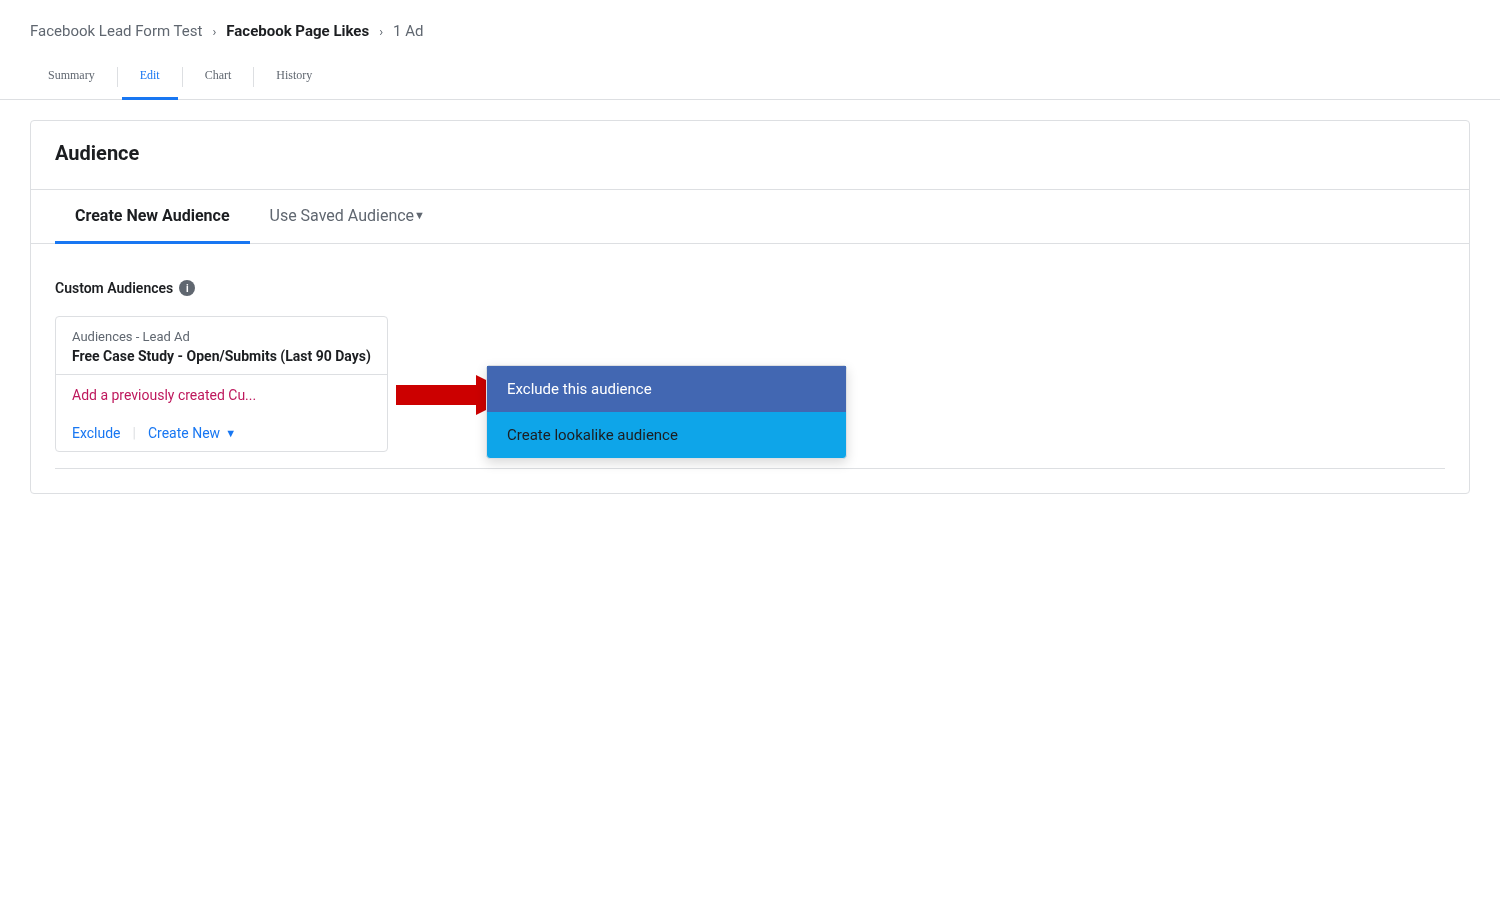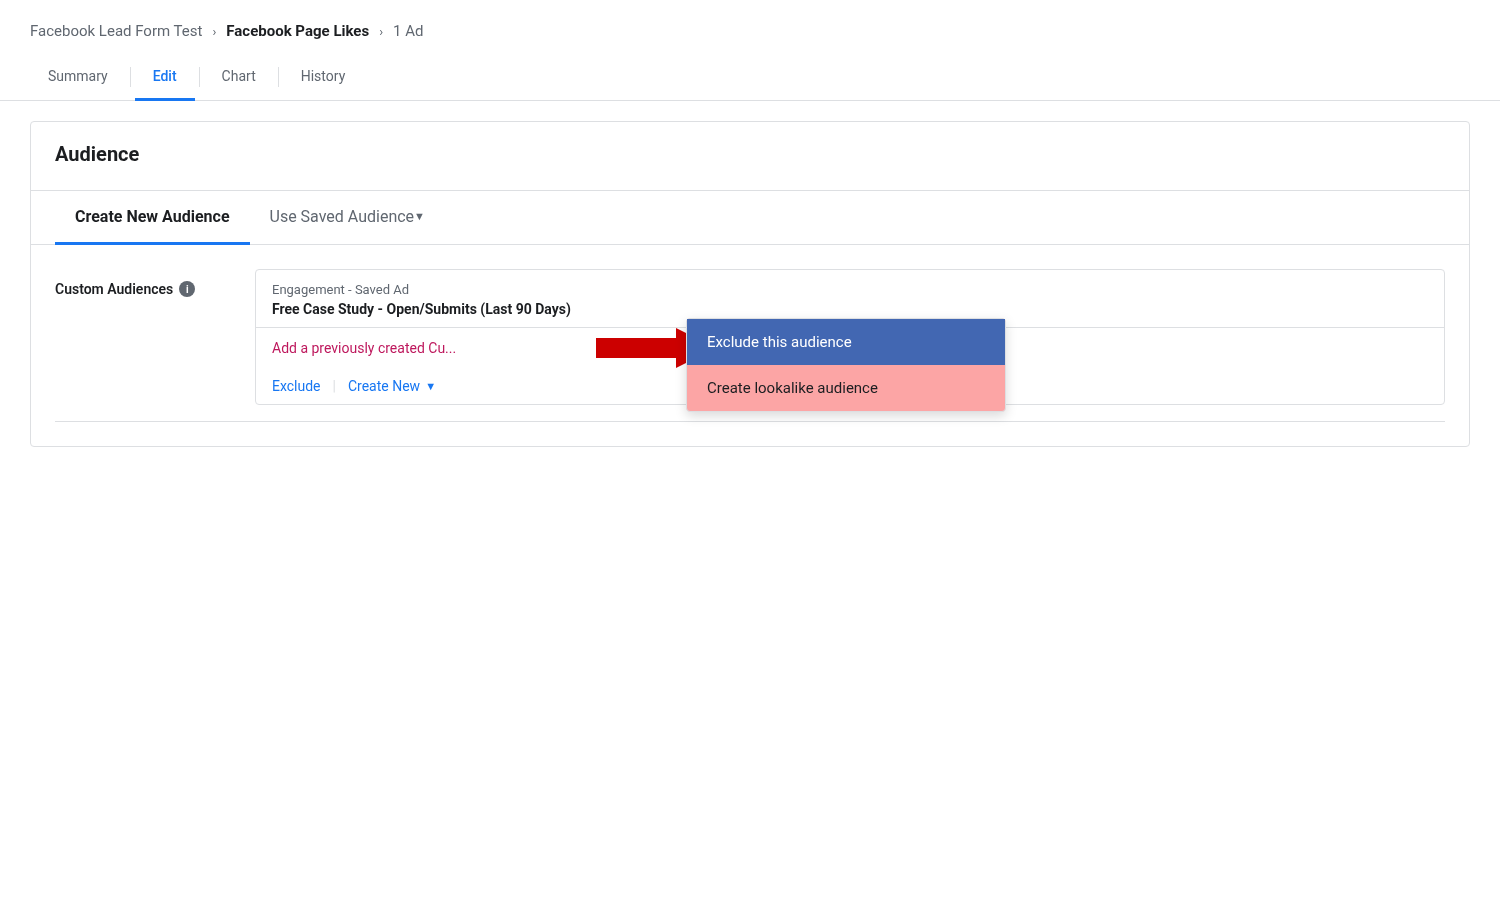--- a/index.html
+++ b/index.html
@@ -26,26 +26,27 @@
     
     .tabs {
       display: flex;
       align-items: center;
       padding: 0 30px;
       border-bottom: 1px solid #dddfe2;
       gap: 0;
     }
     .tab {
       padding: 14px 18px;
-      font-size: 14px;
+      font-size: 12px;
       color: #606770;
       cursor: pointer;
       border-bottom: 3px solid transparent;
       margin-bottom: -1px;
       user-select: none;
+      font-family: Liberation Serif, serif;
     }
     .tab.active {
       color: #1877f2;
       border-bottom: 3px solid #1877f2;
       font-weight: 500;
     }
     .tab-divider {
       width: 1px;
       height: 20px;
       background: #dddfe2;
@@ -113,20 +114,21 @@
 
     
     .audience-form {
       padding: 24px 24px;
     }
     .form-row {
       display: flex;
       align-items: flex-start;
       gap: 20px;
       margin-bottom: 16px;
+      flex-direction: column;
     }
     .form-label {
       font-size: 14px;
       font-weight: 600;
       color: #1c1e21;
       min-width: 180px;
       padding-top: 12px;
       display: flex;
       align-items: center;
       gap: 6px;
@@ -202,25 +204,25 @@
       display: flex;
       align-items: center;
       gap: 5px;
     }
 
     
     .dropdown-menu {
       position: absolute;
       right: -370px;
       top: -10px;
-      background: #fca5a5;
+      background: #0ea5e9;
       border: 1px solid #dddfe2;
       border-radius: 4px;
       box-shadow: 0 4px 12px rgba(0,0,0,0.15);
-      width: 320px;
+      width: 361px;
       z-index: 100;
     }
     .dropdown-menu-item {
       padding: 14px 20px;
       font-size: 15px;
       cursor: pointer;
     }
     .dropdown-menu-item.highlighted {
       background: #4267b2;
       color: #fff;
@@ -288,21 +290,21 @@
     <div class="form-row form-row-wrapper">
 
       <div class="form-label">
         <span>Custom Audiences</span>
         <span class="info-icon">i</span>
       </div>
 
       <div class="input-area">
 
         <div class="selected-audience">
-          <div class="audience-category">Engagement - Saved Ad</div>
+          <div class="audience-category">Audiences - Lead Ad</div>
           <div class="audience-name">Free Case Study - Open/Submits (Last 90 Days)</div>
         </div>
 
         <div class="input-placeholder-row" style="position:relative;">
           <span class="input-placeholder">Add a previously created Cu...</span>
 
           <div style="position:absolute; left: 340px; top: 50%; transform: translateY(-50%); z-index:50; display:flex; align-items:center;">
             <svg width="120" height="50" viewBox="0 0 120 50">
               <polygon points="0,15 80,15 80,5 120,25 80,45 80,35 0,35" fill="#cc0000"></polygon>
             </svg>

